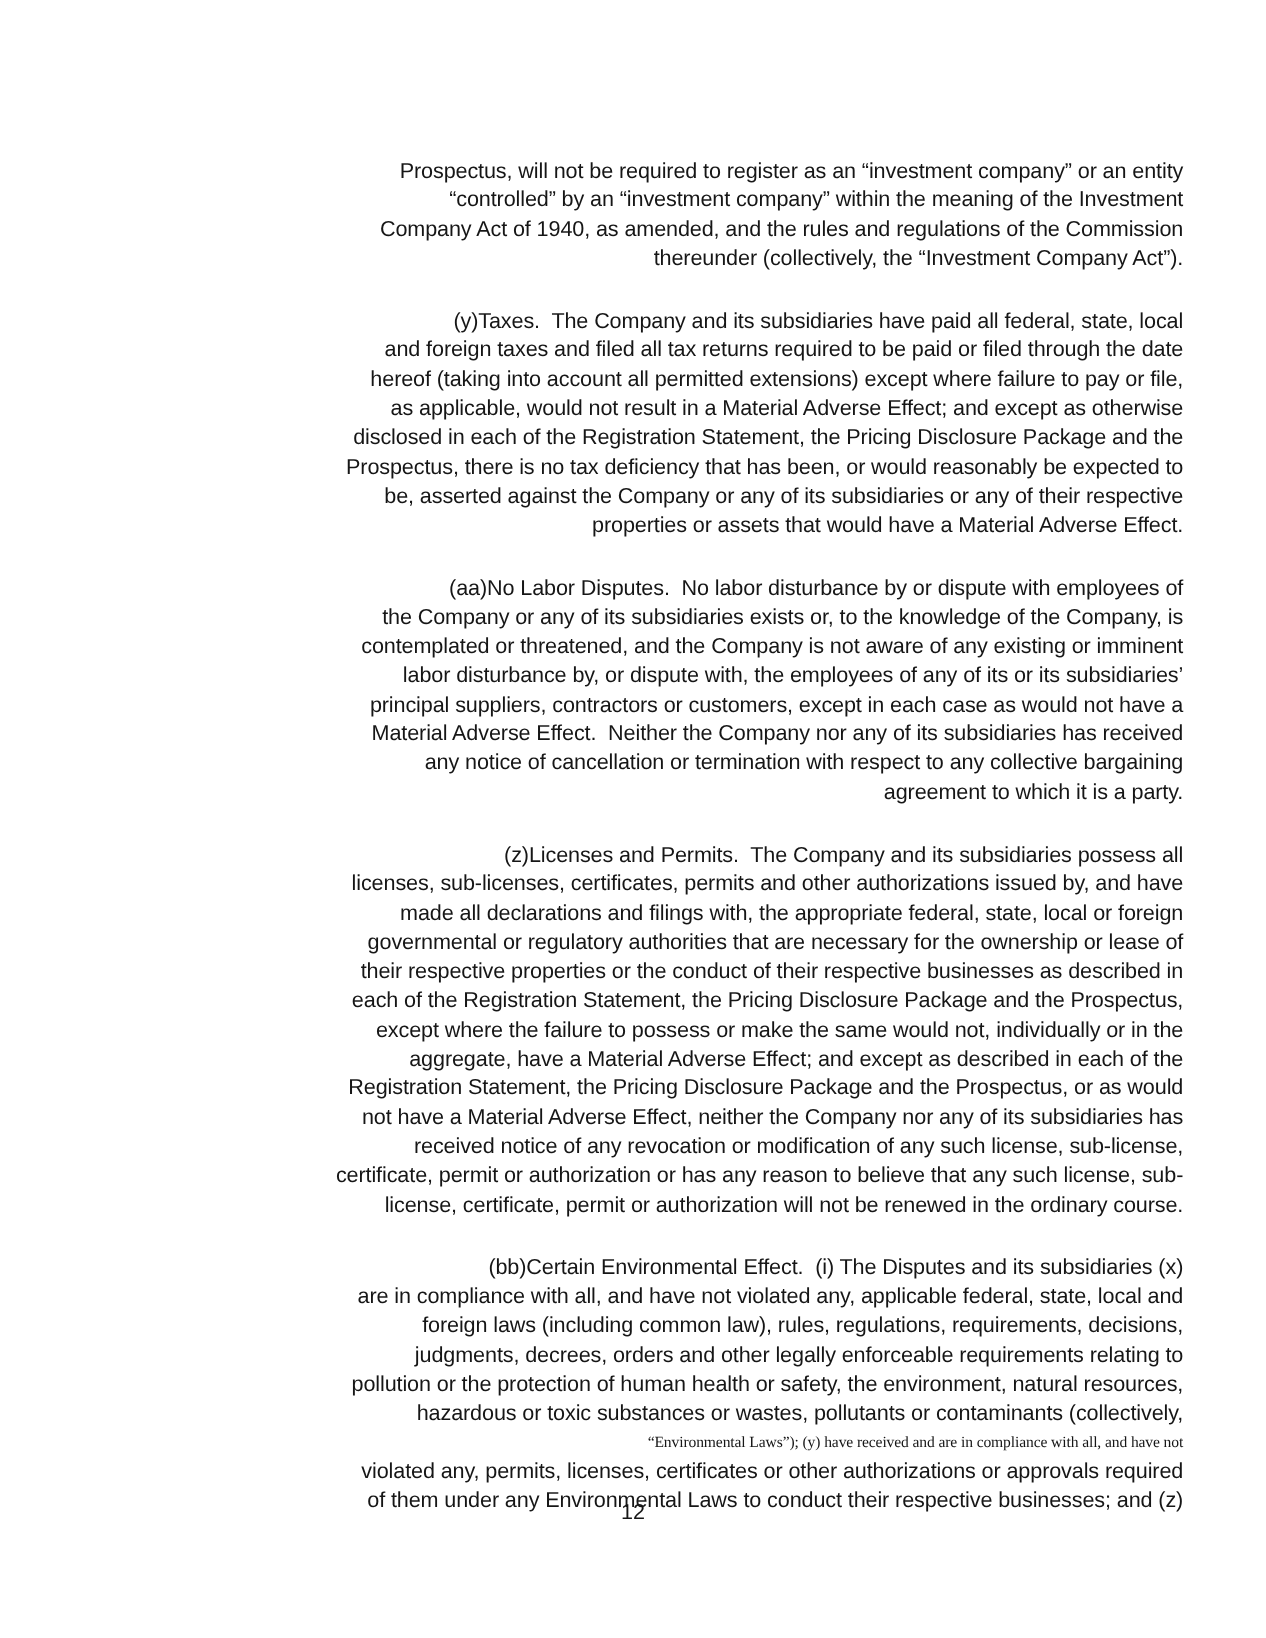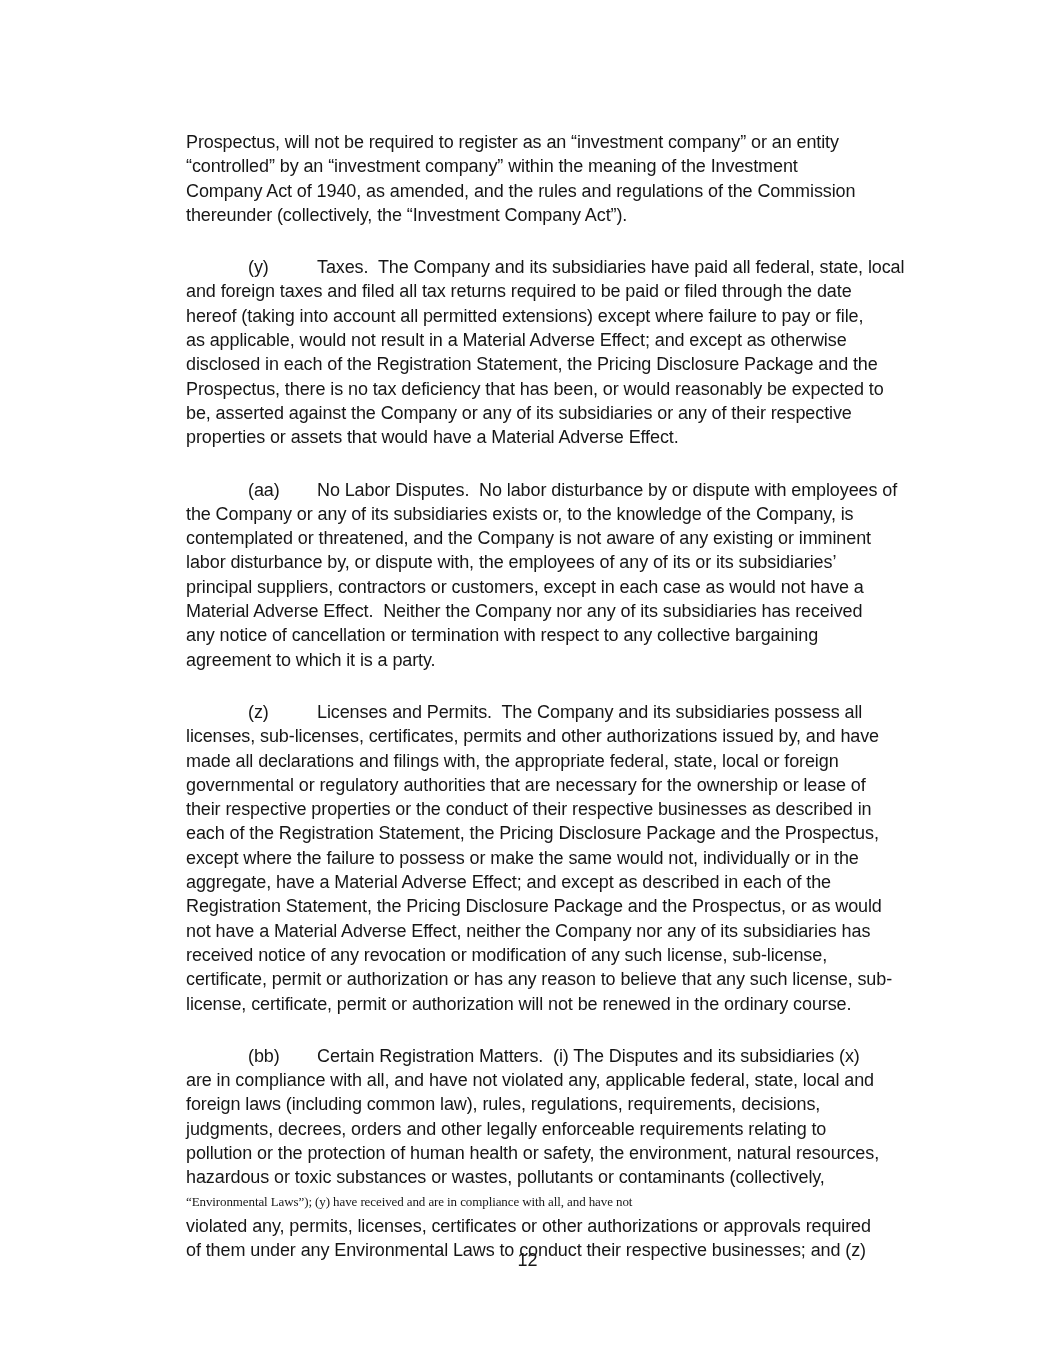--- a/index.html
+++ b/index.html
@@ -13,20 +13,21 @@
     font-size: 18px;
     line-height: 24.3px;
     color: #161616;
     letter-spacing: -0.1px;
   }
   .textblock {
     position: absolute;
     left: 186px;
     top: 130px;
     width: 800px;
+    text-align: right;
   }
   .para { margin: 0 0 17px 0; }
   .first-line { white-space: pre; margin-top: 28px; }
   .plabel {
     display: inline-block;
     margin-left: 62px;
     min-width: 69px;
     white-space: pre;
   }
   .pheading { white-space: pre; }
@@ -92,21 +93,21 @@
 except where the failure to possess or make the same would not, individually or in the
 aggregate, have a Material Adverse Effect; and except as described in each of the
 Registration Statement, the Pricing Disclosure Package and the Prospectus, or as would
 not have a Material Adverse Effect, neither the Company nor any of its subsidiaries has
 received notice of any revocation or modification of any such license, sub-license,
 certificate, permit or authorization or has any reason to believe that any such license, sub-
 license, certificate, permit or authorization will not be renewed in the ordinary course.</div>
     </div>
 
     <div class="para">
-      <div class="first-line"><span class="plabel">(bb)</span><span class="pheading">Certain Registration Matters.</span><span class="prest">  (i) The Disputes and its subsidiaries (x)</span></div>
+      <div class="first-line"><span class="plabel">(bb)</span><span class="pheading">Certain Environmental Effect.</span><span class="prest">  (i) The Disputes and its subsidiaries (x)</span></div>
       <div class="lines">are in compliance with all, and have not violated any, applicable federal, state, local and
 foreign laws (including common law), rules, regulations, requirements, decisions,
 judgments, decrees, orders and other legally enforceable requirements relating to
 pollution or the protection of human health or safety, the environment, natural resources,
 hazardous or toxic substances or wastes, pollutants or contaminants (collectively,</div>
       <div class="serif-line">“Environmental Laws”); (y) have received and are in compliance with all, and have not</div>
       <div class="lines">violated any, permits, licenses, certificates or other authorizations or approvals required
 of them under any Environmental Laws to conduct their respective businesses; and (z)</div>
     </div>
 

